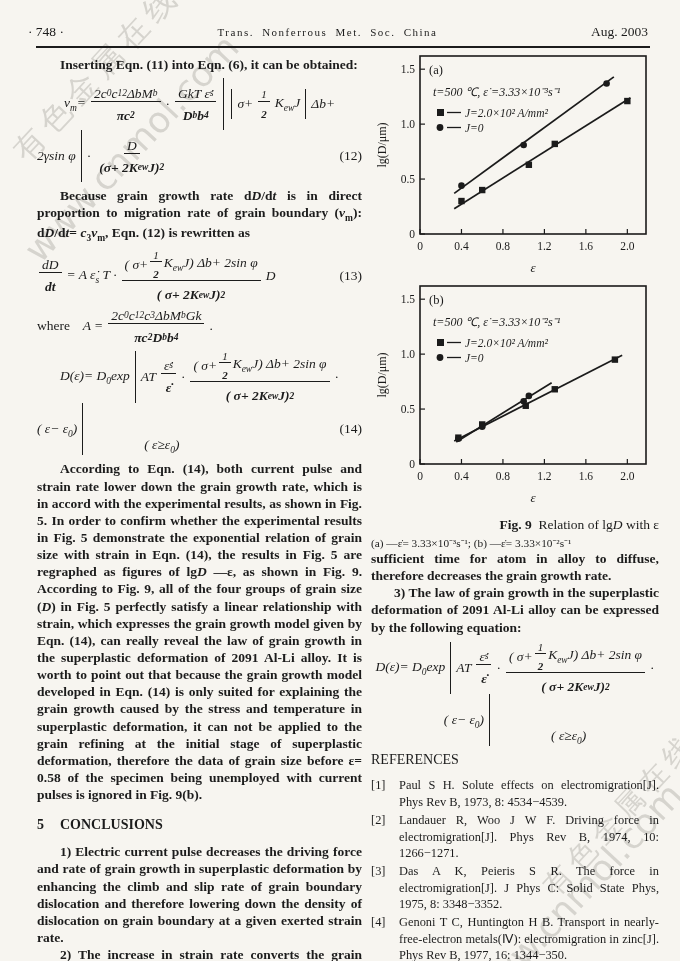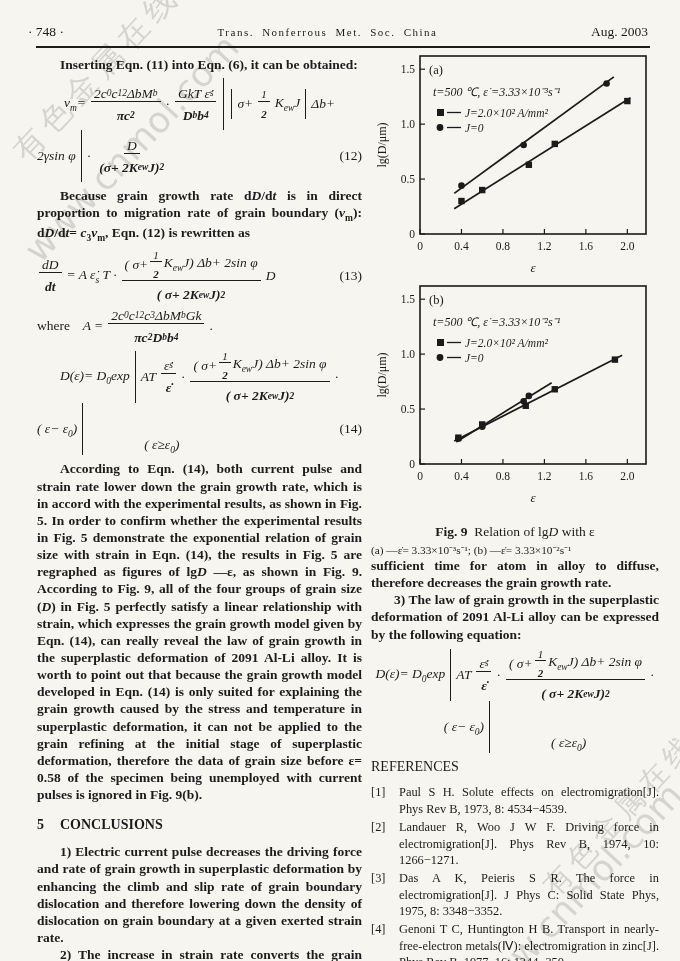--- a/index.html
+++ b/index.html
@@ -27,21 +27,21 @@
   .frac.small{font-size:11px;}
   .vbar{width:0;border-left:1.4px solid #1c1c1c;align-self:center;height:30px;margin:0 2px;}
   .vbar.tall{height:52px;}
   .eqnum{margin-left:auto;font-style:normal;}
   sub,sup{font-size:9.5px;}
   .gap-l{margin-left:56px;margin-top:33px;}
   
   figure{margin:0;}
   figure svg{display:block;margin:0 auto 4px auto;}
   svg text{font-family:"Liberation Serif",serif;fill:#1b1b1b;}
-  .cap1{text-align:center;font-size:13.5px;margin-top:18px;}
+  .cap1{text-align:right;font-size:13.5px;margin-top:11px;}
   .cap2{text-align:left;font-size:11.3px;margin-top:2px;}
   
   .refs-title{font-weight:normal;font-size:14px;margin:6px 0 9px 0;}
   .refs{font-size:12.4px;line-height:1.32;}
   .ref{display:flex;margin-bottom:2px;}
   .ref-num{width:28px;flex:none;}
   .ref-text{flex:1;text-align:justify;}
   
   .watermark{position:absolute;color:#bcbab4;opacity:.55;white-space:nowrap;transform-origin:0 0;
              font-family:"DejaVu Sans",sans-serif;pointer-events:none;z-index:1;}

